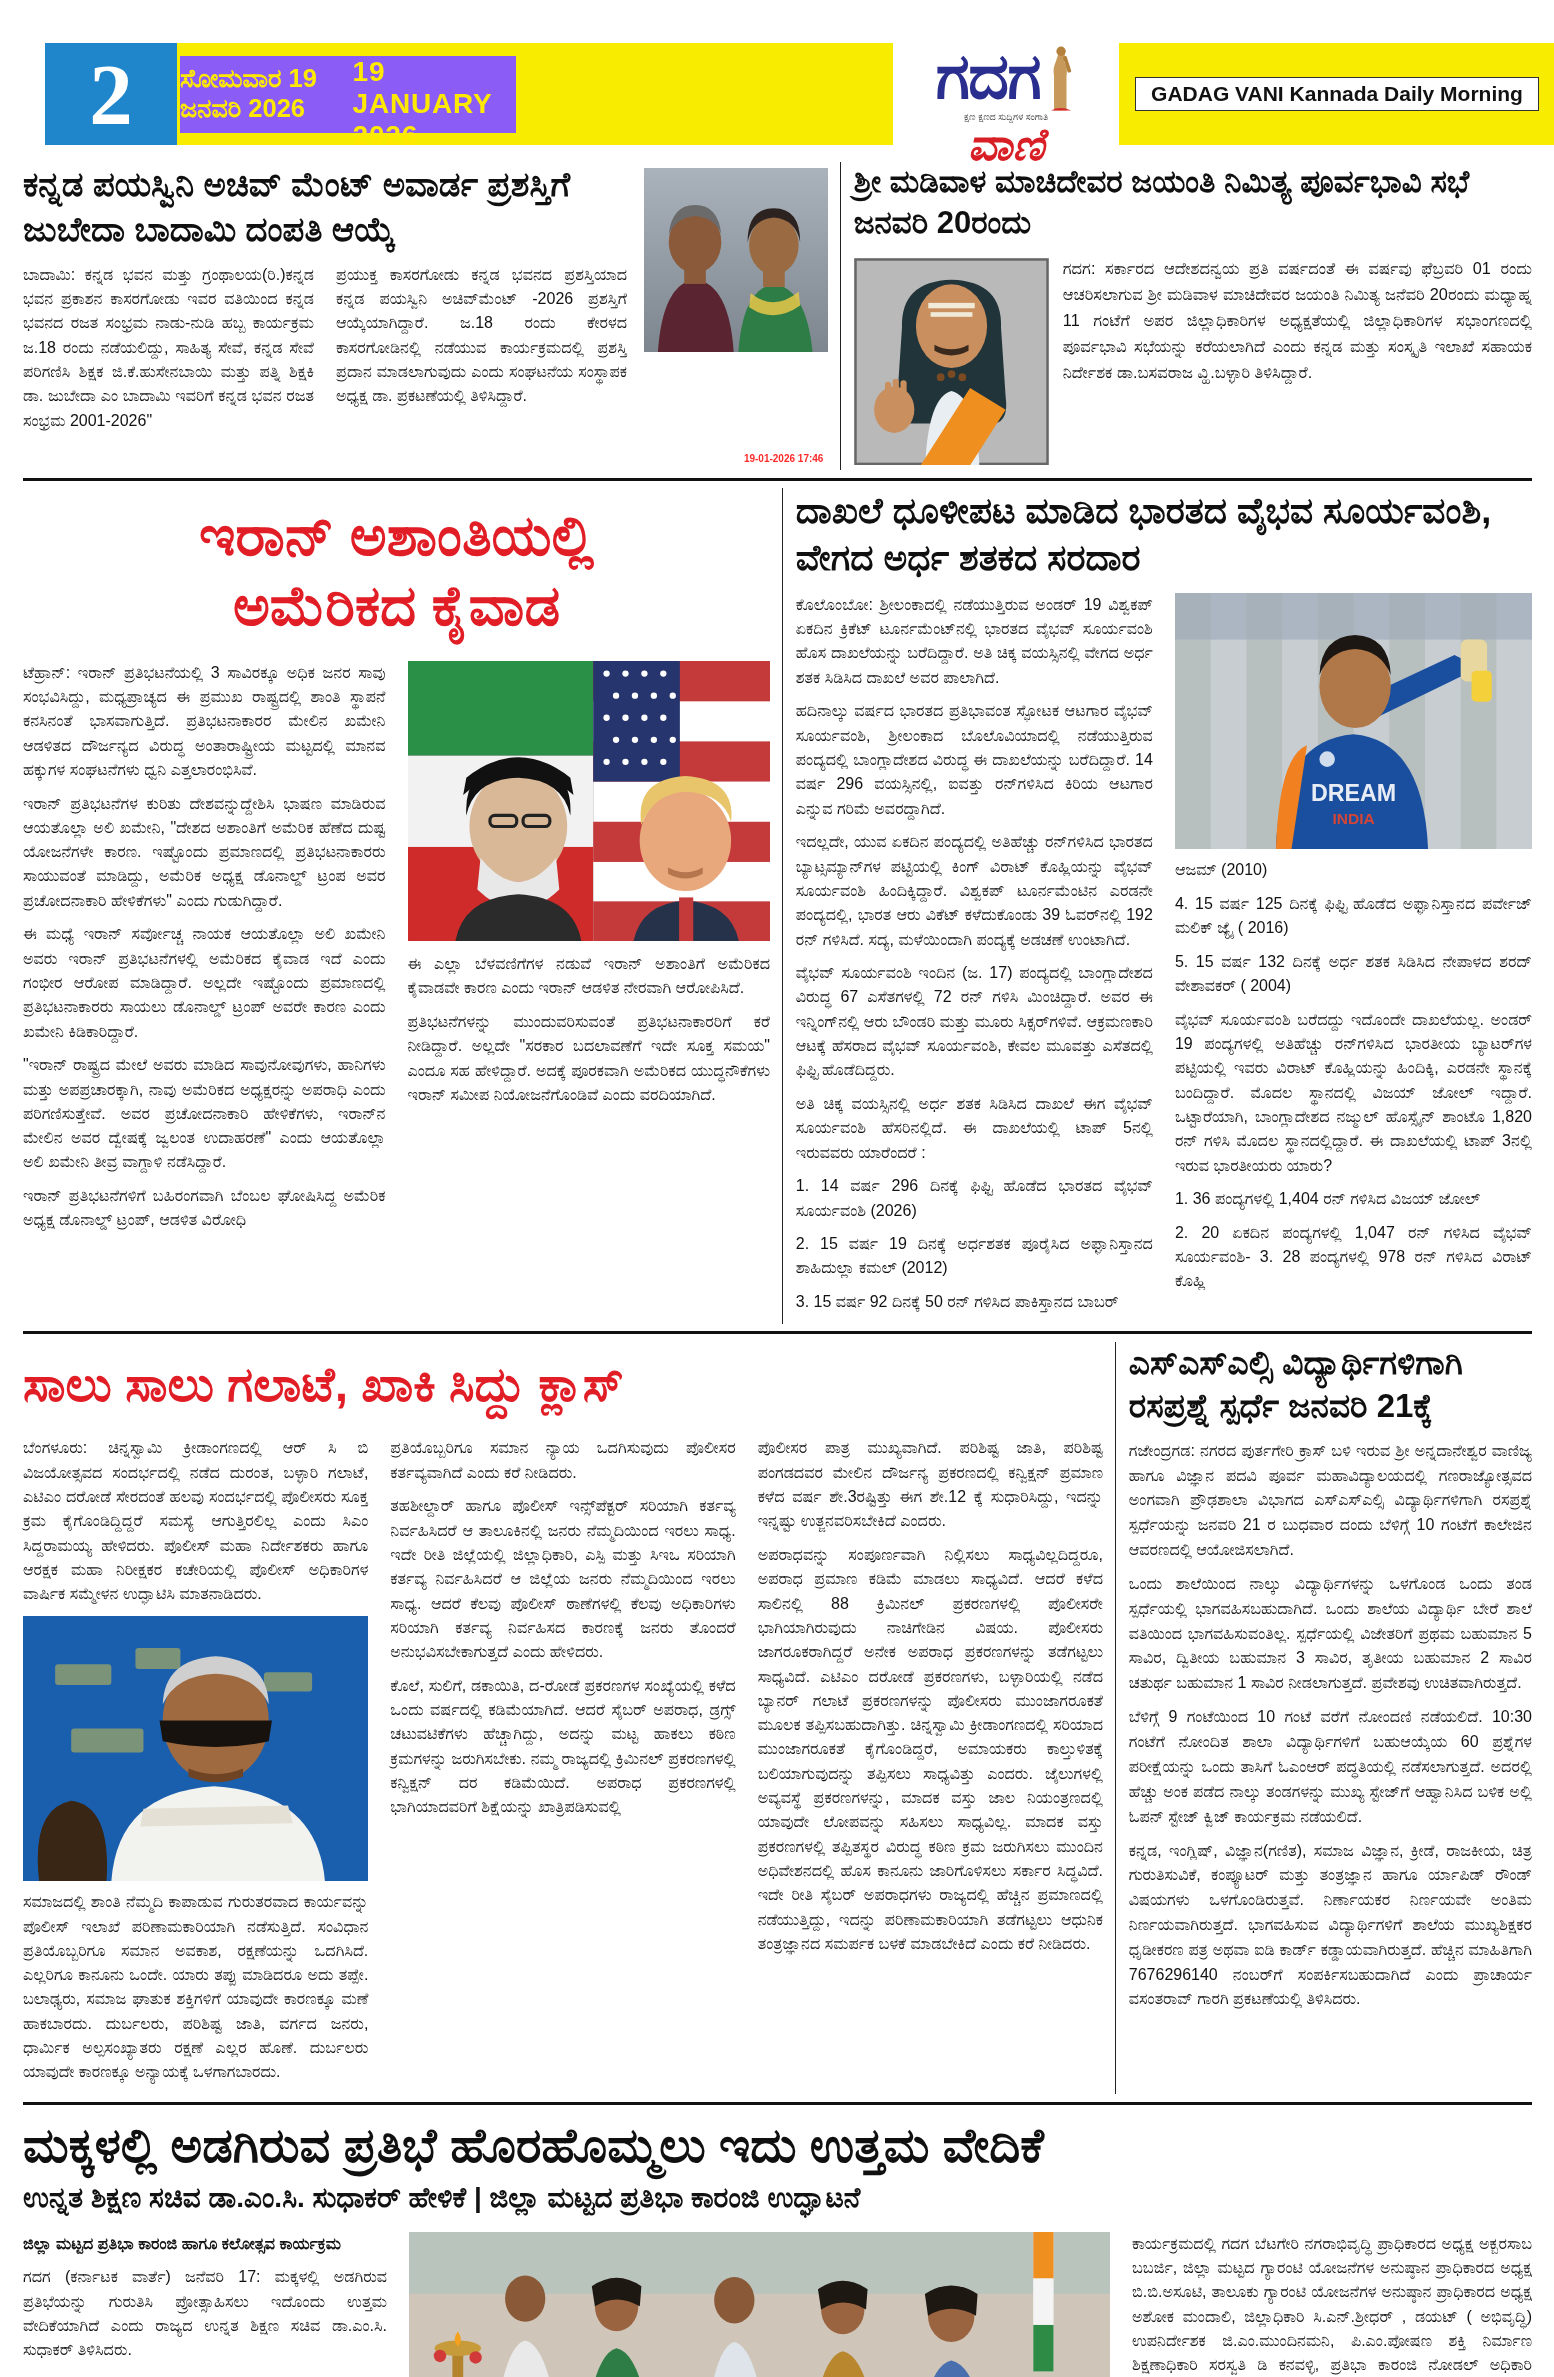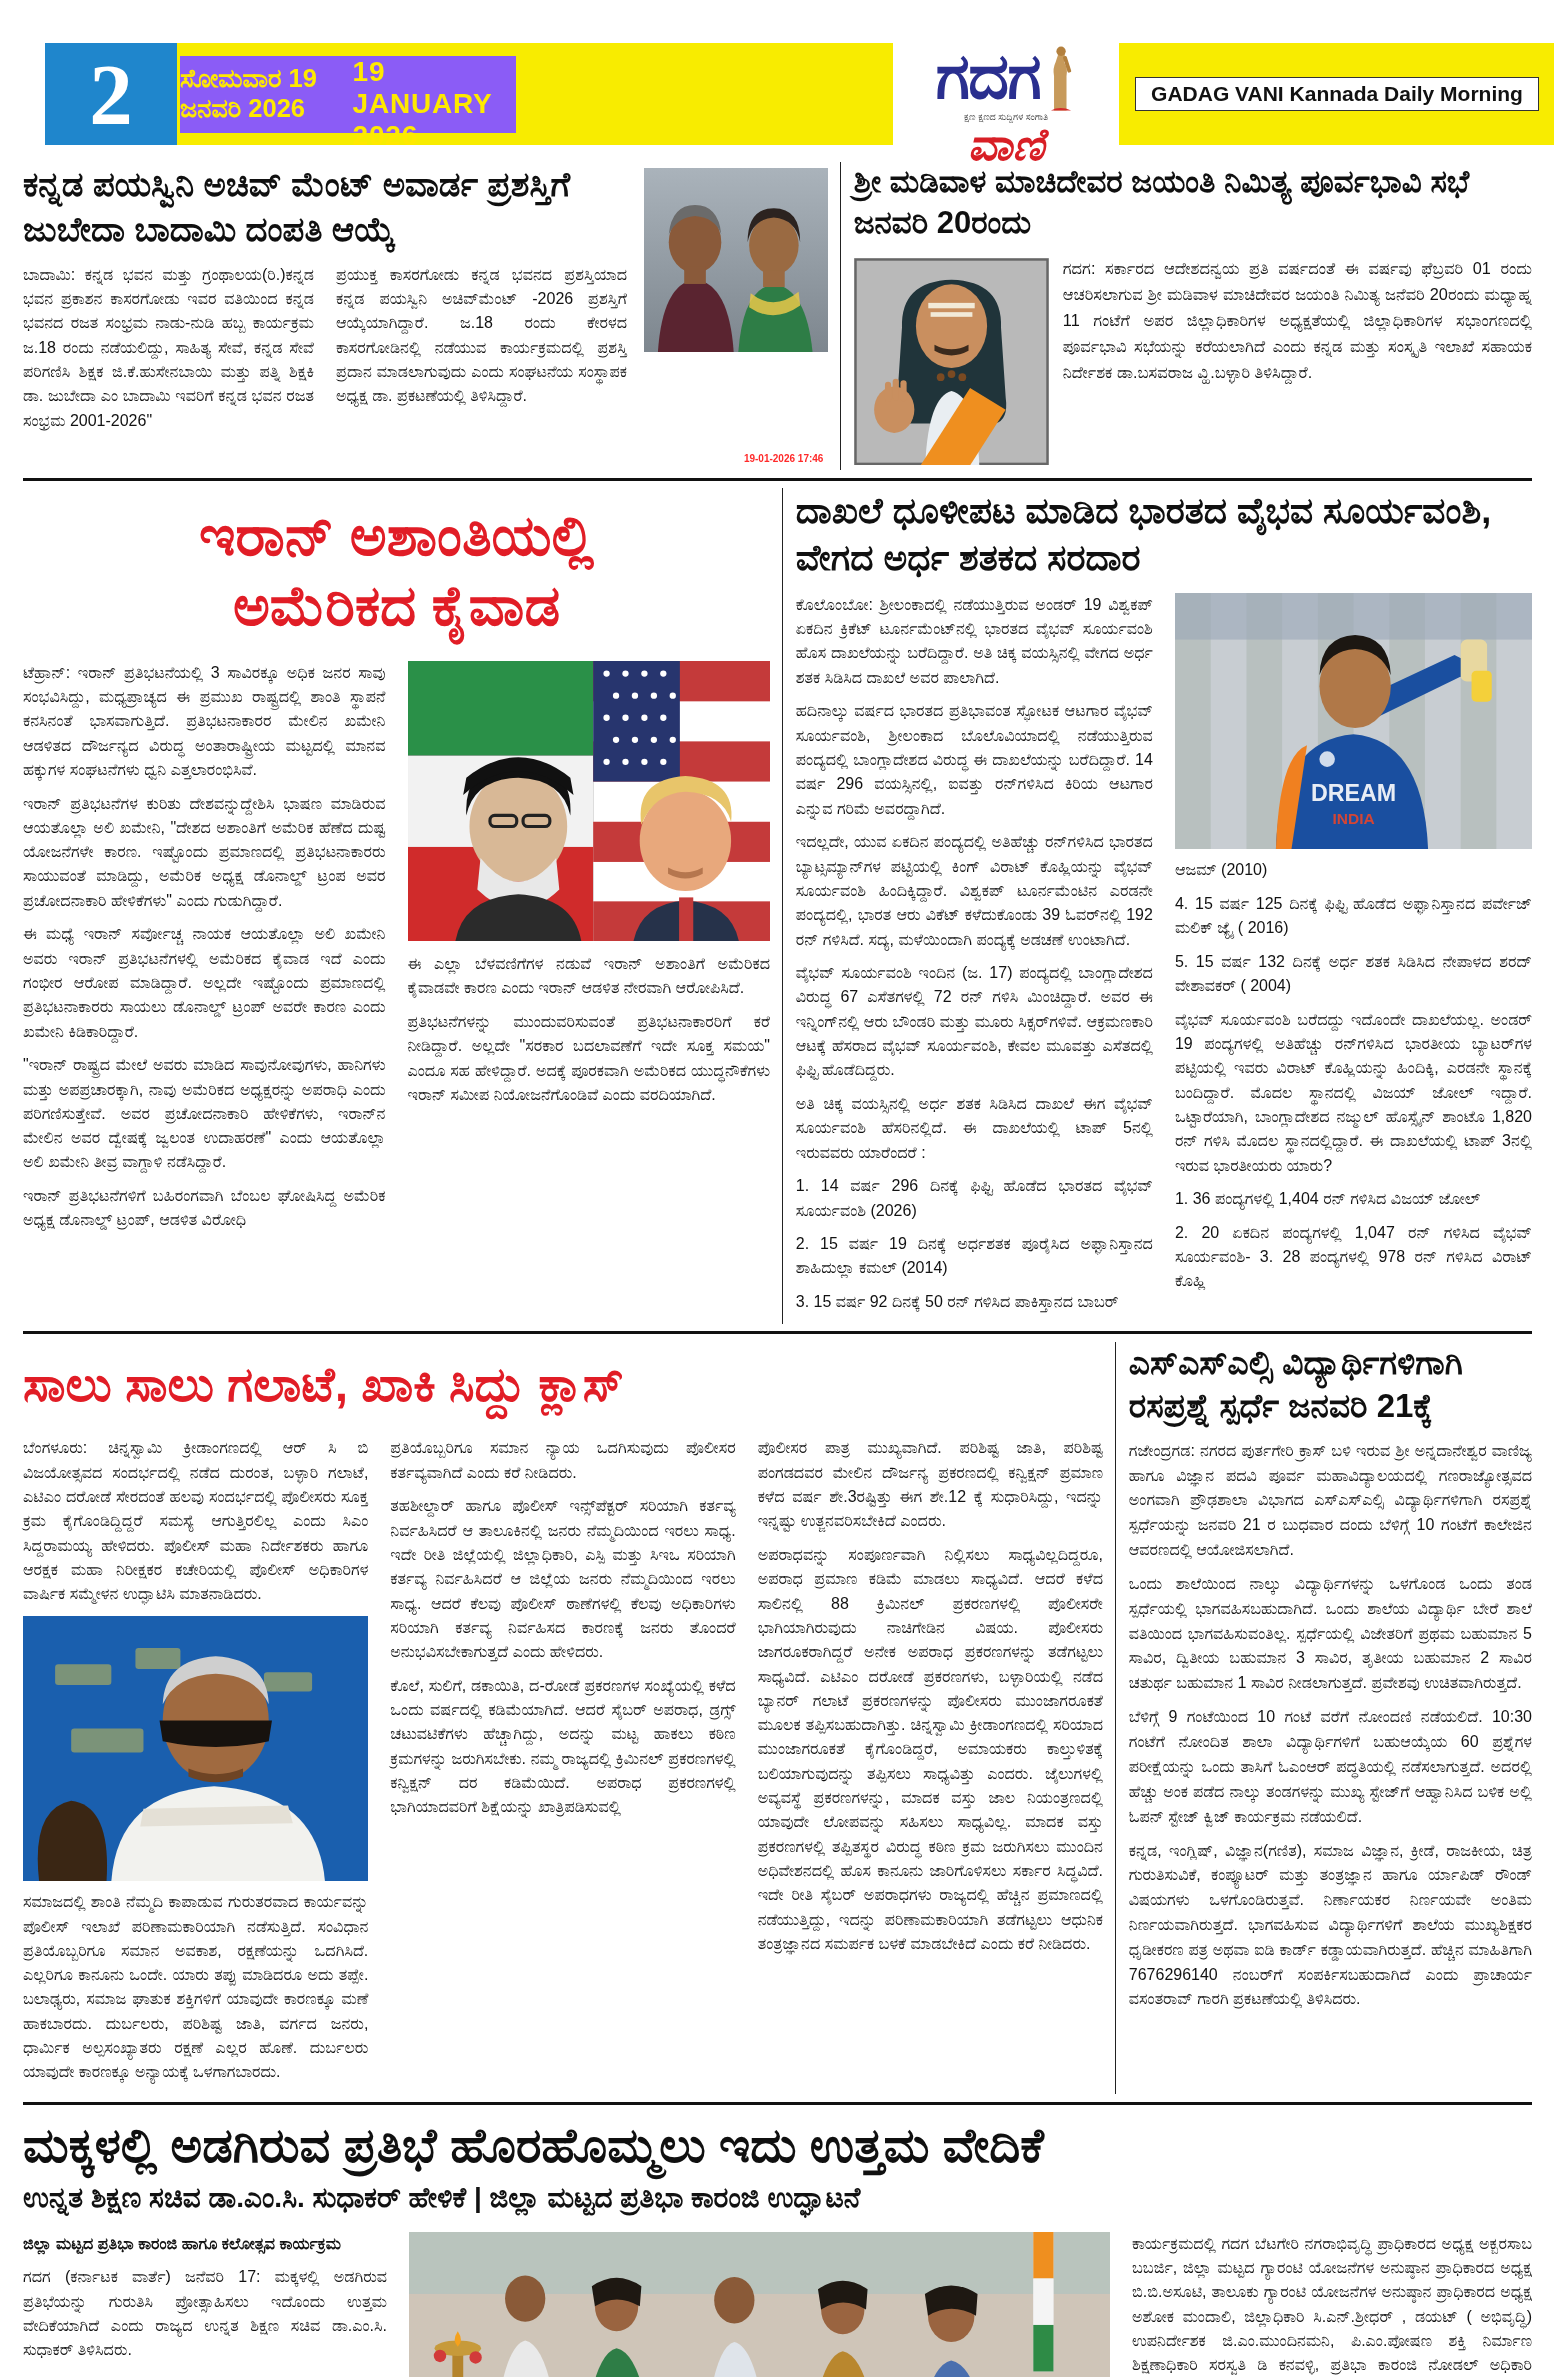--- a/index.html
+++ b/index.html
@@ -259,21 +259,21 @@
     <div class="cricket-art">
       <h2 class="headline cricket-h">ದಾಖಲೆ ಧೂಳೀಪಟ ಮಾಡಿದ ಭಾರತದ ವೈಭವ ಸೂರ್ಯವಂಶಿ, ವೇಗದ ಅರ್ಧ ಶತಕದ ಸರದಾರ</h2>
       <div class="body-cols">
         <div class="col">
           <p>ಕೊಲೊಂಬೋ: ಶ್ರೀಲಂಕಾದಲ್ಲಿ ನಡೆಯುತ್ತಿರುವ ಅಂಡರ್ 19 ವಿಶ್ವಕಪ್ ಏಕದಿನ ಕ್ರಿಕೆಟ್ ಟೂರ್ನಮೆಂಟ್‌ನಲ್ಲಿ ಭಾರತದ ವೈಭವ್ ಸೂರ್ಯವಂಶಿ ಹೊಸ ದಾಖಲೆಯನ್ನು ಬರೆದಿದ್ದಾರೆ. ಅತಿ ಚಿಕ್ಕ ವಯಸ್ಸಿನಲ್ಲಿ ವೇಗದ ಅರ್ಧ ಶತಕ ಸಿಡಿಸಿದ ದಾಖಲೆ ಅವರ ಪಾಲಾಗಿದೆ.</p>
           <p>ಹದಿನಾಲ್ಕು ವರ್ಷದ ಭಾರತದ ಪ್ರತಿಭಾವಂತ ಸ್ಫೋಟಕ ಆಟಗಾರ ವೈಭವ್ ಸೂರ್ಯವಂಶಿ, ಶ್ರೀಲಂಕಾದ ಬೊಲೊವಿಯಾದಲ್ಲಿ ನಡೆಯುತ್ತಿರುವ ಪಂದ್ಯದಲ್ಲಿ ಬಾಂಗ್ಲಾದೇಶದ ವಿರುದ್ಧ ಈ ದಾಖಲೆಯನ್ನು ಬರೆದಿದ್ದಾರೆ. 14 ವರ್ಷ 296 ವಯಸ್ಸಿನಲ್ಲಿ, ಐವತ್ತು ರನ್‌ಗಳಿಸಿದ ಕಿರಿಯ ಆಟಗಾರ ಎನ್ನುವ ಗರಿಮೆ ಅವರದ್ದಾಗಿದೆ.</p>
           <p>ಇದಲ್ಲದೇ, ಯುವ ಏಕದಿನ ಪಂದ್ಯದಲ್ಲಿ ಅತಿಹೆಚ್ಚು ರನ್‌ಗಳಿಸಿದ ಭಾರತದ ಬ್ಯಾಟ್ಸಮ್ಯಾನ್‌ಗಳ ಪಟ್ಟಿಯಲ್ಲಿ ಕಿಂಗ್ ವಿರಾಟ್ ಕೊಹ್ಲಿಯನ್ನು ವೈಭವ್ ಸೂರ್ಯವಂಶಿ ಹಿಂದಿಕ್ಕಿದ್ದಾರೆ. ವಿಶ್ವಕಪ್ ಟೂರ್ನಮೆಂಟಿನ ಎರಡನೇ ಪಂದ್ಯದಲ್ಲಿ, ಭಾರತ ಆರು ವಿಕೆಟ್ ಕಳೆದುಕೊಂಡು 39 ಓವರ್‌ನಲ್ಲಿ 192 ರನ್ ಗಳಿಸಿದೆ. ಸದ್ಯ, ಮಳೆಯಿಂದಾಗಿ ಪಂದ್ಯಕ್ಕೆ ಅಡಚಣೆ ಉಂಟಾಗಿದೆ.</p>
           <p>ವೈಭವ್ ಸೂರ್ಯವಂಶಿ ಇಂದಿನ (ಜ. 17) ಪಂದ್ಯದಲ್ಲಿ ಬಾಂಗ್ಲಾದೇಶದ ವಿರುದ್ಧ 67 ಎಸೆತಗಳಲ್ಲಿ 72 ರನ್ ಗಳಿಸಿ ಮಿಂಚಿದ್ದಾರೆ. ಅವರ ಈ ಇನ್ನಿಂಗ್‌ನಲ್ಲಿ ಆರು ಬೌಂಡರಿ ಮತ್ತು ಮೂರು ಸಿಕ್ಸರ್‌ಗಳಿವೆ. ಆಕ್ರಮಣಕಾರಿ ಆಟಕ್ಕೆ ಹೆಸರಾದ ವೈಭವ್ ಸೂರ್ಯವಂಶಿ, ಕೇವಲ ಮೂವತ್ತು ಎಸೆತದಲ್ಲಿ ಫಿಫ್ಟಿ ಹೊಡೆದಿದ್ದರು.</p>
           <p>ಅತಿ ಚಿಕ್ಕ ವಯಸ್ಸಿನಲ್ಲಿ ಅರ್ಧ ಶತಕ ಸಿಡಿಸಿದ ದಾಖಲೆ ಈಗ ವೈಭವ್ ಸೂರ್ಯವಂಶಿ ಹೆಸರಿನಲ್ಲಿದೆ. ಈ ದಾಖಲೆಯಲ್ಲಿ ಟಾಪ್ 5ನಲ್ಲಿ ಇರುವವರು ಯಾರೆಂದರೆ :</p>
           <p class="list-item">1. 14 ವರ್ಷ 296 ದಿನಕ್ಕೆ ಫಿಫ್ಟಿ ಹೊಡೆದ ಭಾರತದ ವೈಭವ್ ಸೂರ್ಯವಂಶಿ (2026)</p>
-          <p class="list-item">2. 15 ವರ್ಷ 19 ದಿನಕ್ಕೆ ಅರ್ಧಶತಕ ಪೂರೈಸಿದ ಅಫ್ಘಾನಿಸ್ತಾನದ ಶಾಹಿದುಲ್ಲಾ ಕಮಲ್ (2014)</p>
+          <p class="list-item">2. 15 ವರ್ಷ 19 ದಿನಕ್ಕೆ ಅರ್ಧಶತಕ ಪೂರೈಸಿದ ಅಫ್ಘಾನಿಸ್ತಾನದ ಶಾಹಿದುಲ್ಲಾ ಕಮಲ್ (2012)</p>
           <p class="list-item">3. 15 ವರ್ಷ 92 ದಿನಕ್ಕೆ 50 ರನ್ ಗಳಿಸಿದ ಪಾಕಿಸ್ತಾನದ ಬಾಬರ್</p>
         </div>
         <div class="col">
           <figure style="margin:0 0 9.3px 0;">
             <svg class="ph" viewBox="0 0 460 330" aria-hidden="true" style="font-size:20.5px">
               <rect width="460" height="330" fill="#c8cdd2"></rect>
               <g opacity="0.5">
                 <rect x="0" width="46" height="330" fill="#aab4ae"></rect>
                   <rect x="92" width="46" height="330" fill="#aab4ae"></rect>
                 <rect x="184" width="46" height="330" fill="#aab4ae"></rect>

